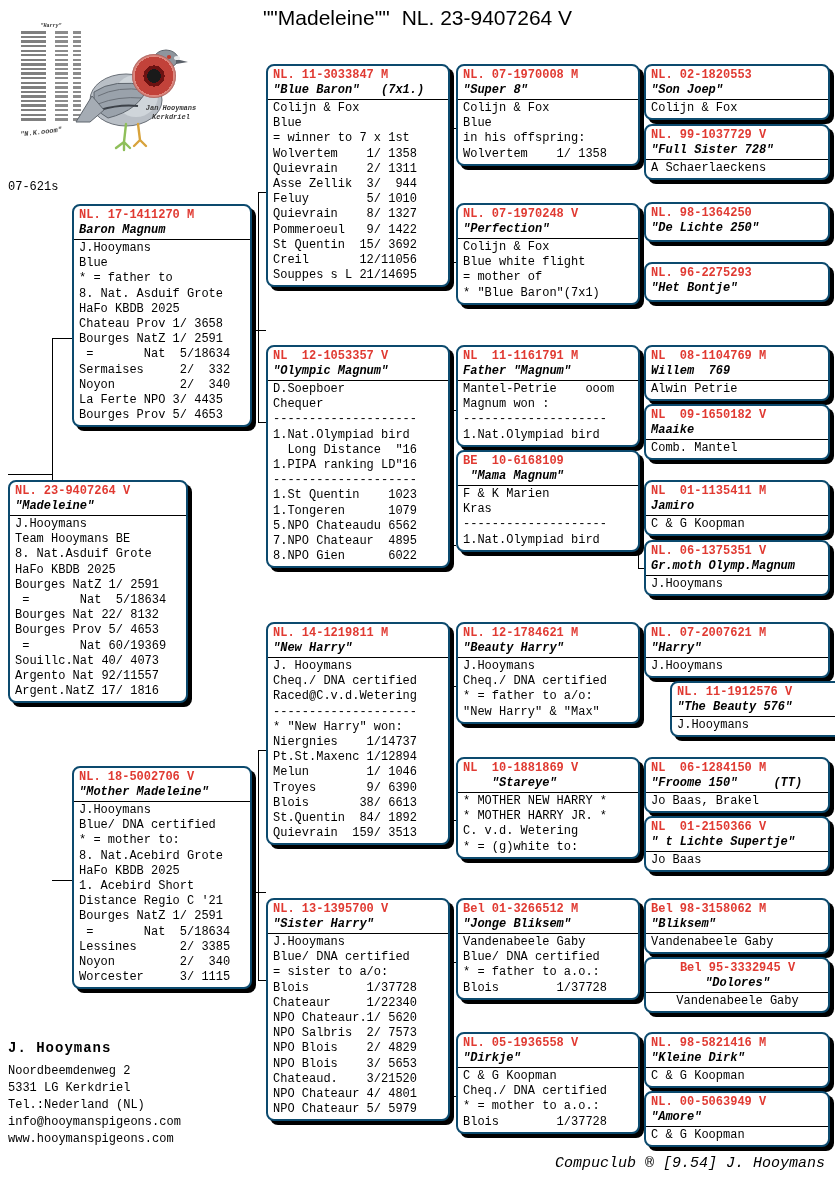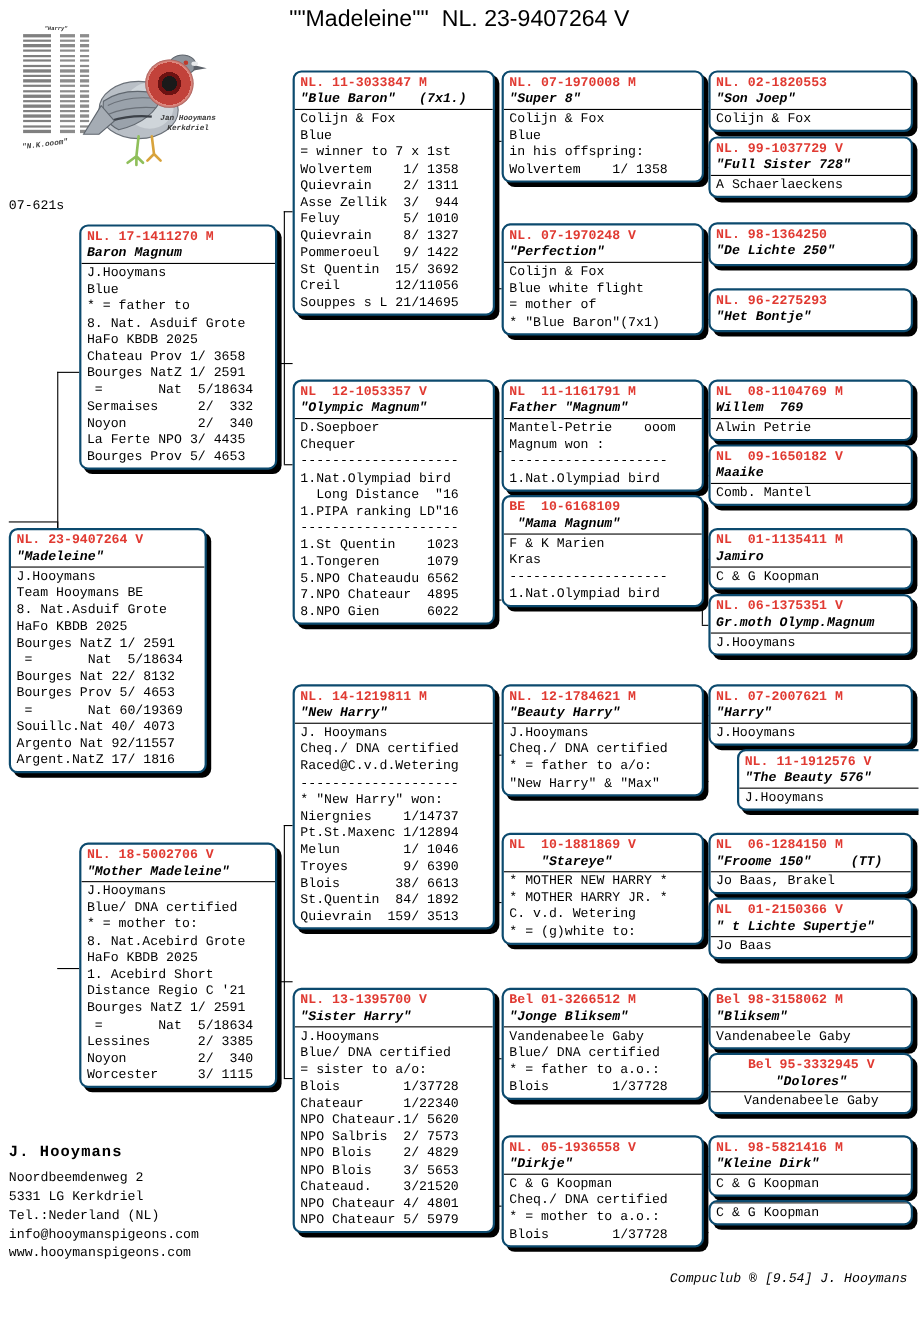--- a/index.html
+++ b/index.html
@@ -88,21 +88,21 @@
   #footer {
     position: absolute; left: 8px; top: 1040px;
     font-size: 12px; line-height: 17px; color: #000;
   }
   #footer .fname {
     font-weight: bold; font-size: 14px; letter-spacing: 1px;
     margin-bottom: 6px;
   }
   #credit {
     position: absolute; right: 10px; top: 1155px;
-    font-size: 12px; font-style: italic; color: #000;
+    font-size: 15px; font-style: italic; color: #000;
   }
 
   
   .box {
     position: absolute;
     box-sizing: border-box;
     background: #ffffff;
     border: 2px solid #0c4a6e;
     border-radius: 8px;
     box-shadow: 4px 4px 0 0 #000;
@@ -677,18 +677,22 @@
       <div class="hdr">
         <div class="ring">NL. 98-5821416 M</div>
         <div class="nick">"Kleine Dirk"</div>
       </div>
       <div class="sep"></div>
       <div class="body">
         <div class="ln">C &amp; G Koopman</div>
       </div>
     </div>
     <div class="box" style="left: 644px; top: 1091px; width: 186px;">
+      <div class="hdr">
+        <div class="ring">NL. 00-5063949 V</div>
+        <div class="nick">"Amore"</div>
+      </div>
       <div class="sep"></div>
       <div class="body">
         <div class="ln">C &amp; G Koopman</div>
       </div>
     </div>
   </div>
 
 </body></html>

